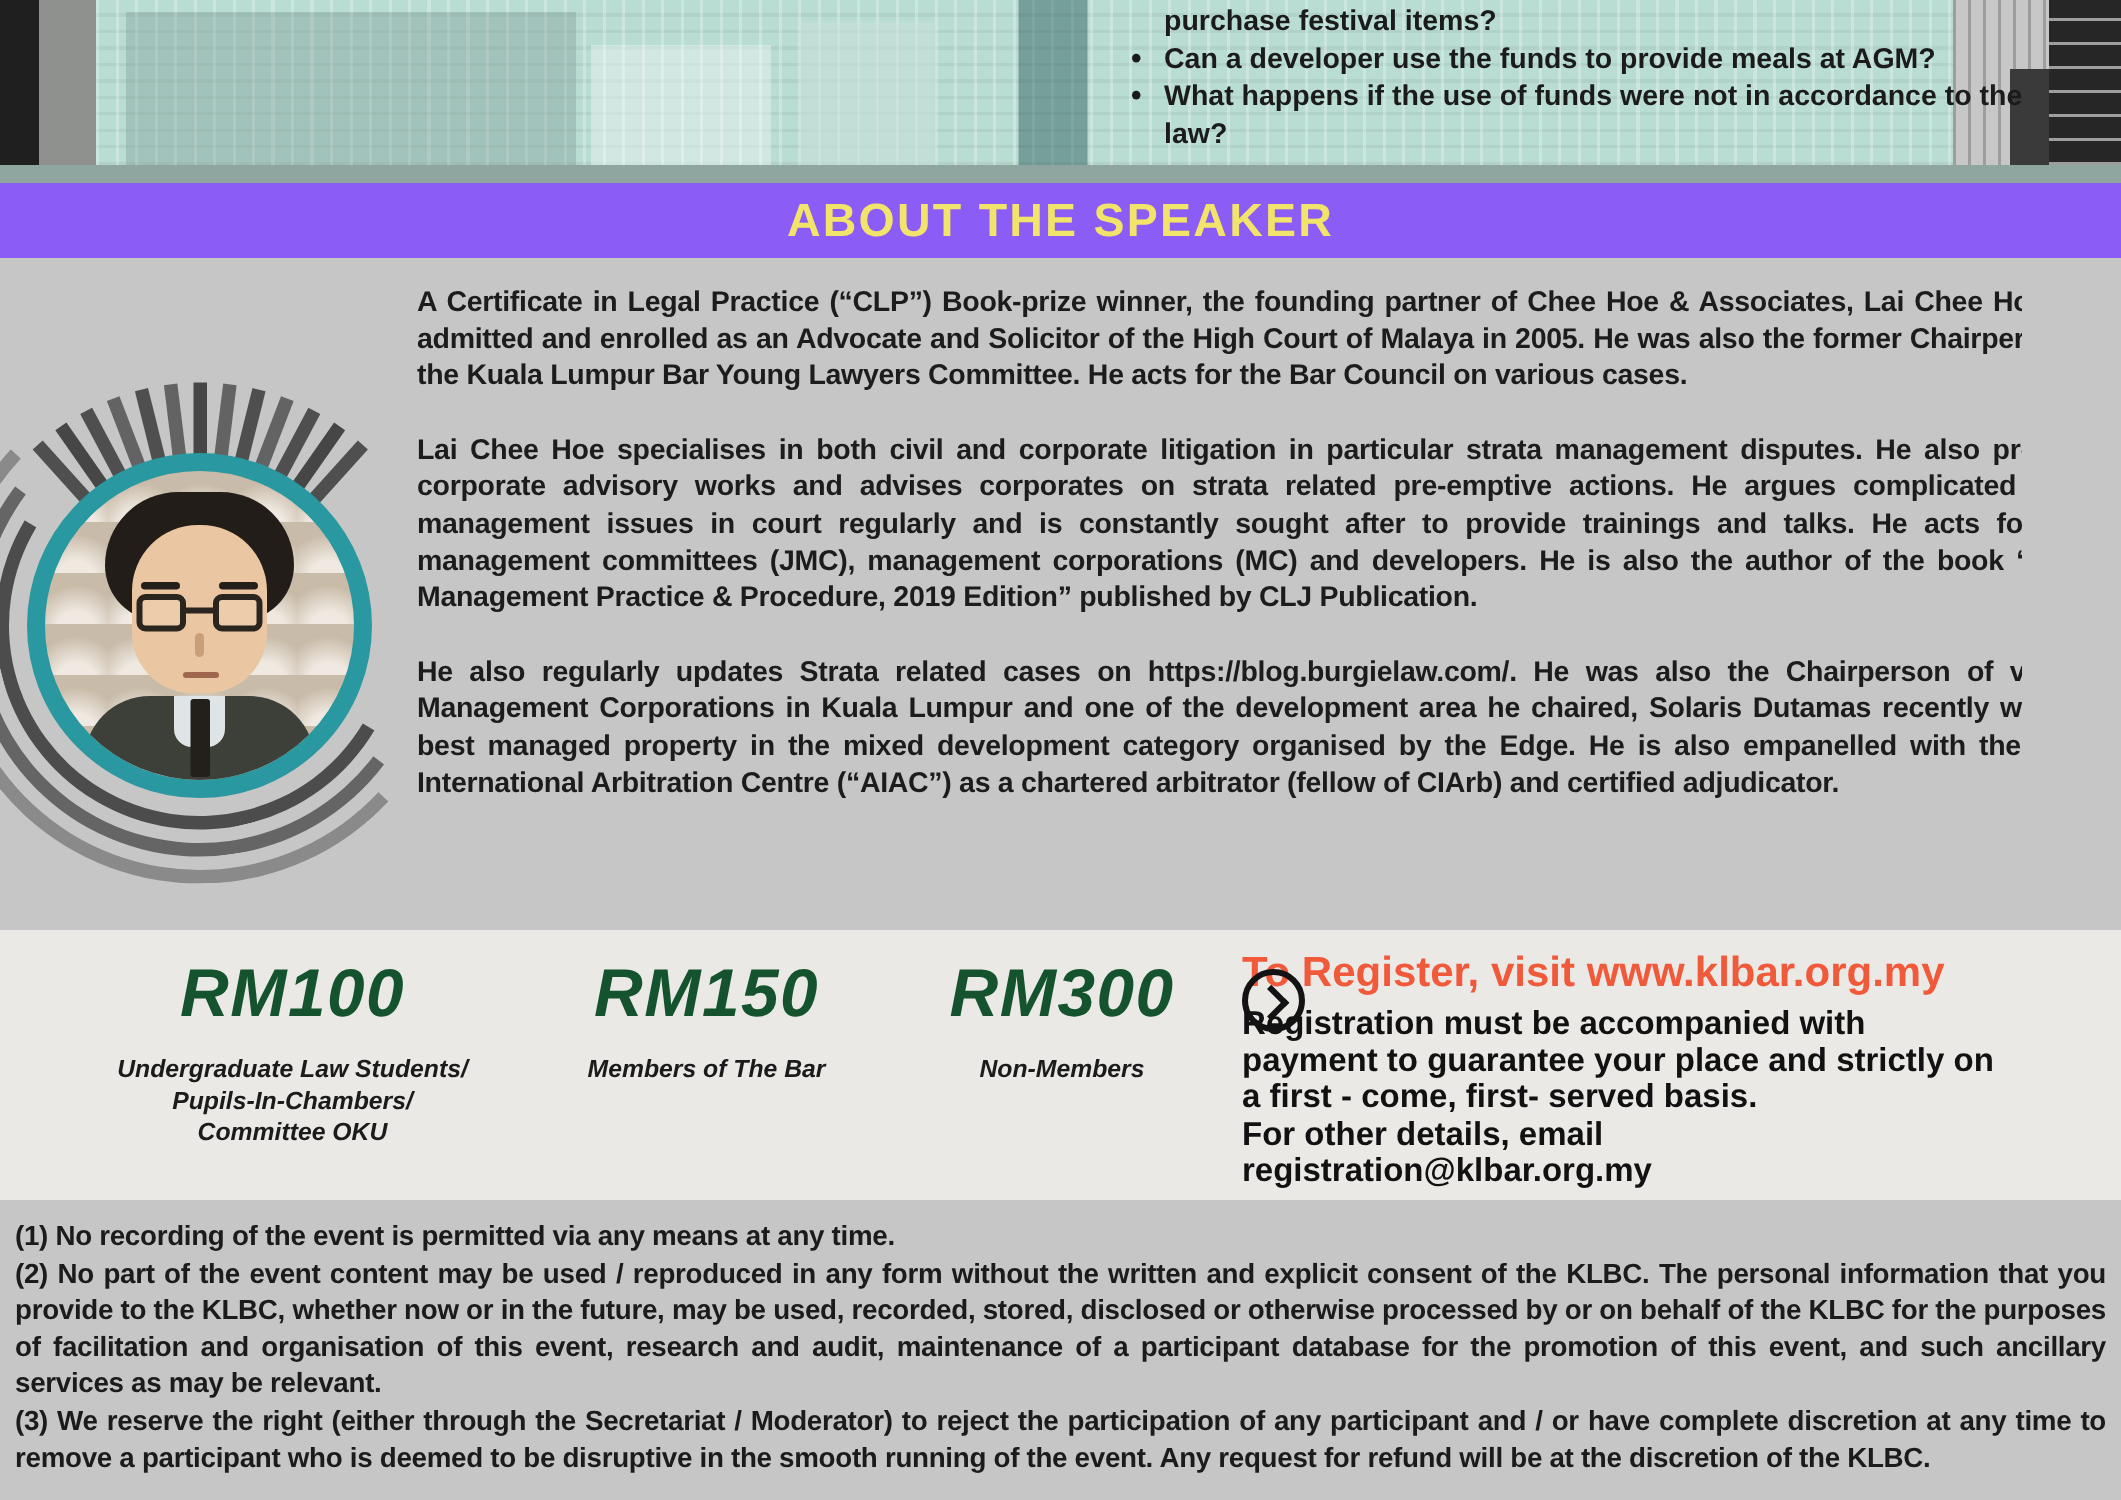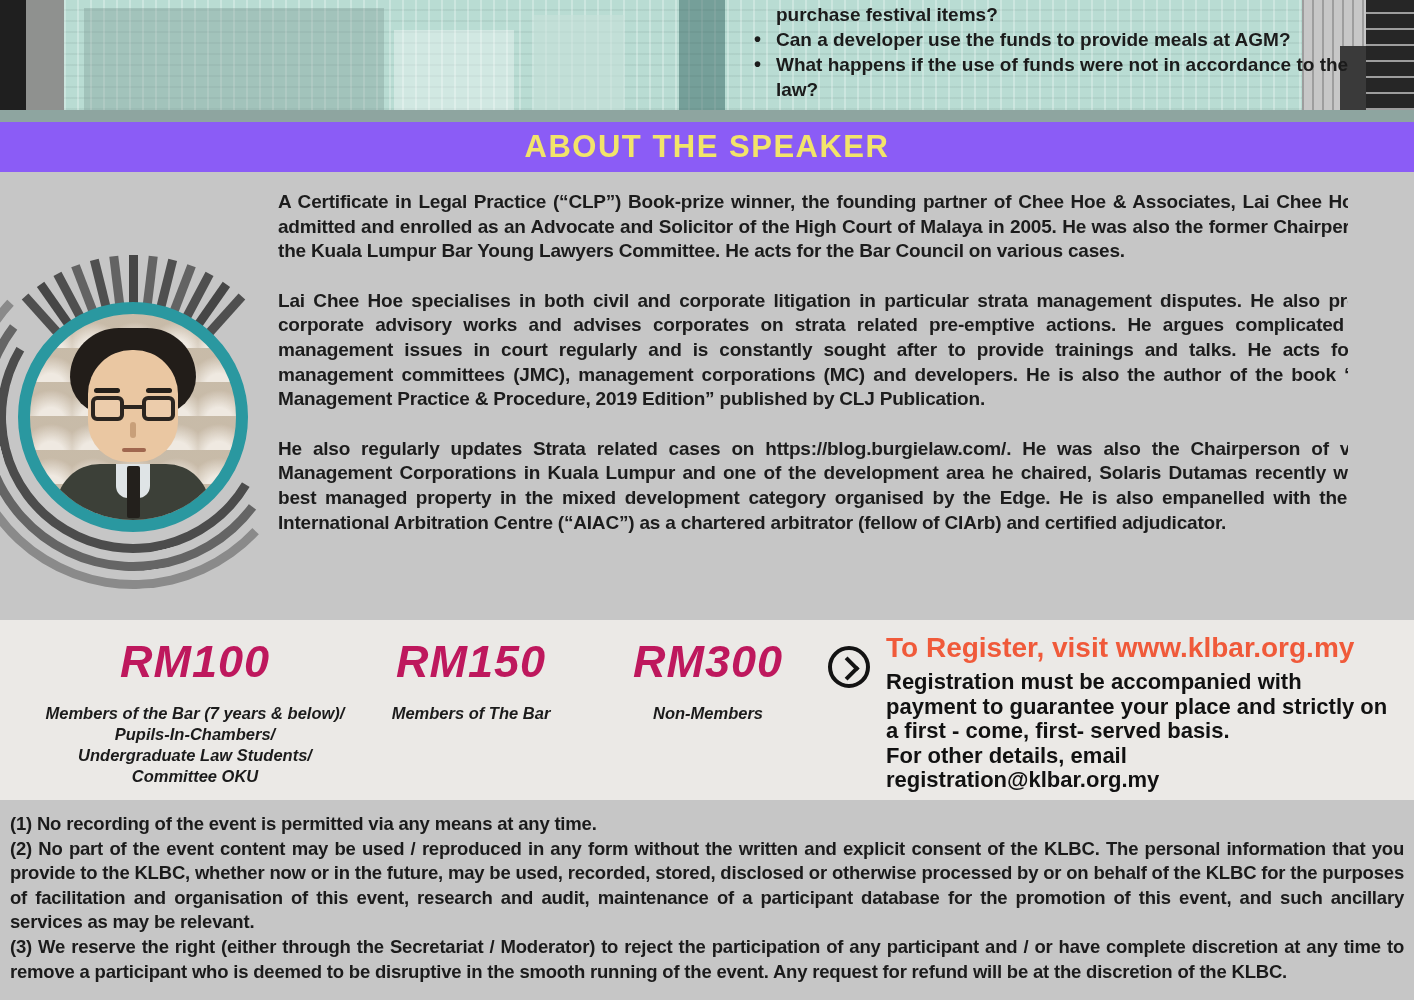--- a/index.html
+++ b/index.html
@@ -74,27 +74,27 @@
   .photo .shirt{position:absolute;left:86px;top:150px;width:34px;height:34px;background:#dfe4e6;border-radius:0 0 12px 12px;}
   .photo .tie{position:absolute;left:97px;top:152px;width:13px;height:52px;background:#23201c;border-radius:2px;}
   .bio-text{position:absolute;left:278px;top:18px;width:1128px;color:#1c1c1c;}
   .bio-text p{margin:0 0 25px 0;font-size:19px;font-weight:bold;line-height:24.6px;text-align:justify;letter-spacing:-0.2px;}
   
   .pricing{position:absolute;left:0;top:620px;width:1414px;height:180px;background:#ebe9e6;}
   .tier{position:absolute;text-align:center;}
   .tier1{left:30px;top:16px;width:330px;}
   .tier2{left:362px;top:16px;width:218px;}
   .tier3{left:602px;top:16px;width:212px;}
-  .price{color:#be185d;font-size:45px;font-weight:bold;font-style:italic;letter-spacing:1px;}
+  .price{color:#14532d;font-size:45px;font-weight:bold;font-style:italic;letter-spacing:1px;}
   .aud{margin-top:15px;}
   .aud div{color:#1b1b1b;font-size:16.5px;font-weight:bold;font-style:italic;line-height:21px;}
   .register{position:absolute;left:828px;top:10px;width:570px;}
   .reg-icon{position:absolute;left:0;top:16px;width:42px;height:42px;box-sizing:border-box;border:4px solid #131313;border-radius:50%;}
   .reg-icon i{display:block;width:13px;height:13px;border-top:4px solid #131313;border-right:4px solid #131313;transform:rotate(45deg);margin:10px 0 0 7px;}
-  .reg-text{margin-left:58px;}
+  .reg-text{}
   .reg-head{margin:2px 0 6px 0;color:#f05a3a;font-size:28px;font-weight:bold;}
   .reg-note,.reg-email{margin:0;color:#111;font-size:22px;font-weight:bold;line-height:24.5px;max-width:512px;}
   
   .terms{position:absolute;left:0;top:800px;width:1414px;height:200px;background:#c6c6c6;box-sizing:border-box;padding:12px 10px 0 10px;}
   .terms p{margin:0;color:#1b1b1b;font-size:18.5px;font-weight:bold;line-height:24.6px;text-align:justify;letter-spacing:-0.2px;}
 </style>
 </head>
 <body>
 
 <div class="top">
@@ -161,23 +161,22 @@
     <p>A Certificate in Legal Practice (“CLP”) Book-prize winner, the founding partner of Chee Hoe &amp; Associates, Lai Chee Hoe was admitted and enrolled as an Advocate and Solicitor of the High Court of Malaya in 2005. He was also the former Chairperson of the Kuala Lumpur Bar Young Lawyers Committee. He acts for the Bar Council on various cases.</p>
     <p>Lai Chee Hoe specialises in both civil and corporate litigation in particular strata management disputes. He also provides corporate advisory works and advises corporates on strata related pre-emptive actions. He argues complicated strata management issues in court regularly and is constantly sought after to provide trainings and talks. He acts for joint management committees (JMC), management corporations (MC) and developers. He is also the author of the book “Strata Management Practice &amp; Procedure, 2019 Edition” published by CLJ Publication.</p>
     <p>He also regularly updates Strata related cases on https://blog.burgielaw.com/. He was also the Chairperson of various Management Corporations in Kuala Lumpur and one of the development area he chaired, Solaris Dutamas recently won the best managed property in the mixed development category organised by the Edge. He is also empanelled with the Asian International Arbitration Centre (“AIAC”) as a chartered arbitrator (fellow of CIArb) and certified adjudicator.</p>
   </div>
 </div>
 
 <div class="pricing">
   <div class="tier tier1">
     <div class="price">RM100</div>
     <div class="aud">
-      <div>Members of the Bar (7 years &amp; below)/</div>
+      <div>Undergraduate Law Students/</div>
       <div>Pupils-In-Chambers/</div>
-      <div>Undergraduate Law Students/</div>
       <div>Committee OKU</div>
     </div>
   </div>
   <div class="tier tier2">
     <div class="price">RM150</div>
     <div class="aud">
       <div>Members of The Bar</div>
     </div>
   </div>
   <div class="tier tier3">

